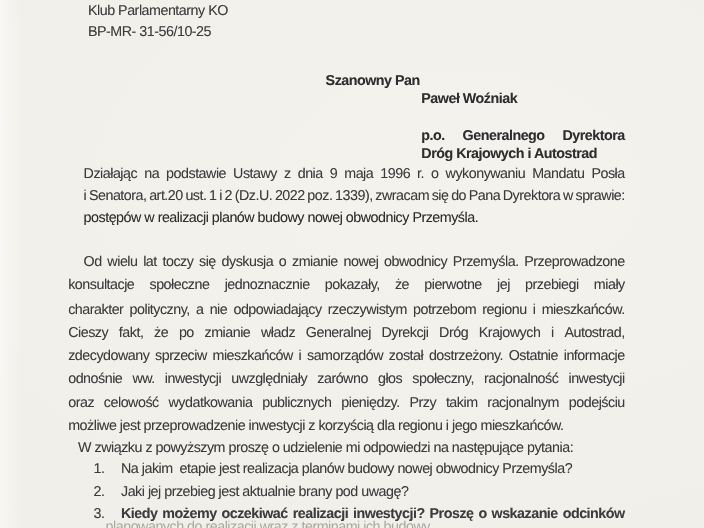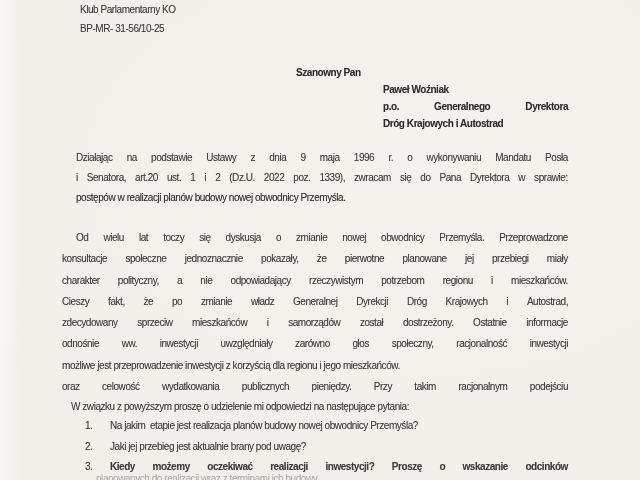--- a/index.html
+++ b/index.html
@@ -13,34 +13,34 @@
     width:640px;height:480px;overflow:hidden;position:relative;
     background:
       linear-gradient(90deg, rgba(255,255,255,.5) 0px, rgba(255,255,255,0) 20px),
       radial-gradient(130% 110% at 65% 35%, rgba(255,255,255,.22), rgba(0,0,0,0) 70%),
       var(--paper);
     font-family:"Liberation Sans","DejaVu Sans",sans-serif;
     color:var(--ink);
   }
   .page{
     position:absolute;inset:0;
-    font-size:10px;letter-spacing:-0.45px;
+    font-size:13px;letter-spacing:-0.45px;
     text-shadow:0 0 .6px rgba(90,90,90,.38);
   }
   .abs{position:absolute;}
   
   .ln{height:var(--lh,20px);line-height:var(--lh,20px);white-space:pre-wrap;align-items:center;}
   .ln.j{display:flex;justify-content:space-between;white-space:normal;}
   .ln.j span{flex:0 0 auto;}
   .b{font-weight:400;color:var(--ink-bold);}
   
   .hdr{left:80px;top:0;line-height:19px;}
   .salutation{left:296px;top:64px;line-height:17px;font-weight:700;color:var(--ink-bold);}
   .addr{left:383px;top:81px;width:185px;line-height:17px;font-weight:700;color:var(--ink-bold);}
-  .addr .jrow{display:flex;justify-content:space-between;}
+  .addr .jrow{display:flex;justify-content:space-between;margin-top:16px;}
   .intro{left:76px;top:148px;width:492px;--lh:19.8px;}
   .mainp{left:62px;top:227px;width:506px;--lh:21.3px;}
   .closing{left:62px;top:396px;width:506px;height:21px;line-height:21px;padding-left:9px;box-sizing:border-box;white-space:pre-wrap;}
   .qs{left:62px;top:416px;width:506px;}
   .q-row{display:flex;height:20.7px;line-height:20.7px;}
   .q-num{flex:0 0 48px;padding-left:23px;box-sizing:border-box;}
   .q-text{flex:1;white-space:pre-wrap;}
   .q-text.j{display:flex;justify-content:space-between;white-space:normal;font-weight:bold;}
   .q-text.j span{flex:0 0 auto;}
   .partial{left:96px;top:471px;width:472px;line-height:15px;color:var(--faded);opacity:.8;text-shadow:none;}
@@ -122,21 +122,20 @@
         <span>Przemyśla.</span>
         <span>Przeprowadzone</span>
       </div>
       <div class="ln j">
         <span>konsultacje</span>
         <span>społeczne</span>
         <span>jednoznacznie</span>
         <span>pokazały,</span>
         <span>że</span>
         <span>pierwotne</span>
-        <span>planowane</span>
         <span>jej</span>
         <span>przebiegi</span>
         <span>miały</span>
       </div>
       <div class="ln j">
         <span>charakter</span>
         <span>polityczny,</span>
         <span>a</span>
         <span>nie</span>
         <span>odpowiadający</span>
@@ -175,32 +174,32 @@
         <span>odnośnie</span>
         <span>ww.</span>
         <span>inwestycji</span>
         <span>uwzględniały</span>
         <span>zarówno</span>
         <span>głos</span>
         <span>społeczny,</span>
         <span>racjonalność</span>
         <span>inwestycji</span>
       </div>
-      <div class="ln">możliwe jest przeprowadzenie inwestycji z korzyścią dla regionu i jego mieszkańców.</div>
       <div class="ln j">
         <span>oraz</span>
         <span>celowość</span>
         <span>wydatkowania</span>
         <span>publicznych</span>
         <span>pieniędzy.</span>
         <span>Przy</span>
         <span>takim</span>
         <span>racjonalnym</span>
         <span>podejściu</span>
       </div>
+      <div class="ln">możliwe jest przeprowadzenie inwestycji z korzyścią dla regionu i jego mieszkańców.</div>
     </div>
 
   <div class="abs closing">W związku z powyższym proszę o udzielenie mi odpowiedzi na następujące pytania:</div>
 
   <div class="abs qs">
       <div class="q-row">
         <div class="q-num">1.</div>
         <div class="q-text">Na jakim  etapie jest realizacja planów budowy nowej obwodnicy Przemyśla?</div>
       </div>
       <div class="q-row">

